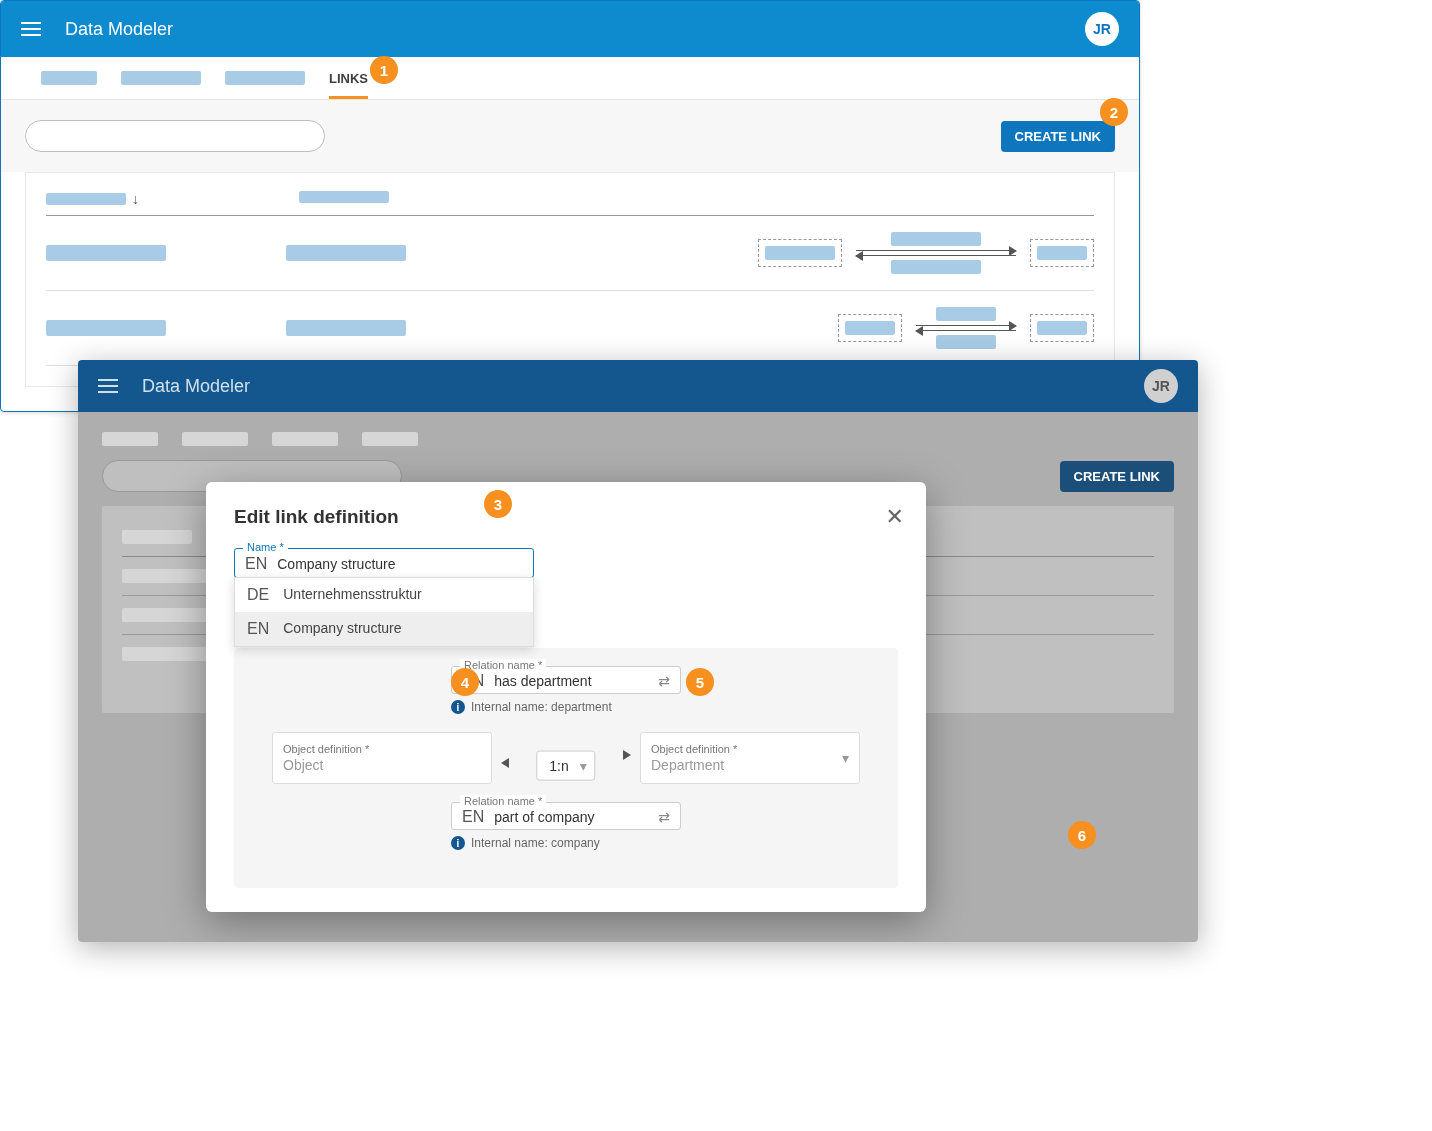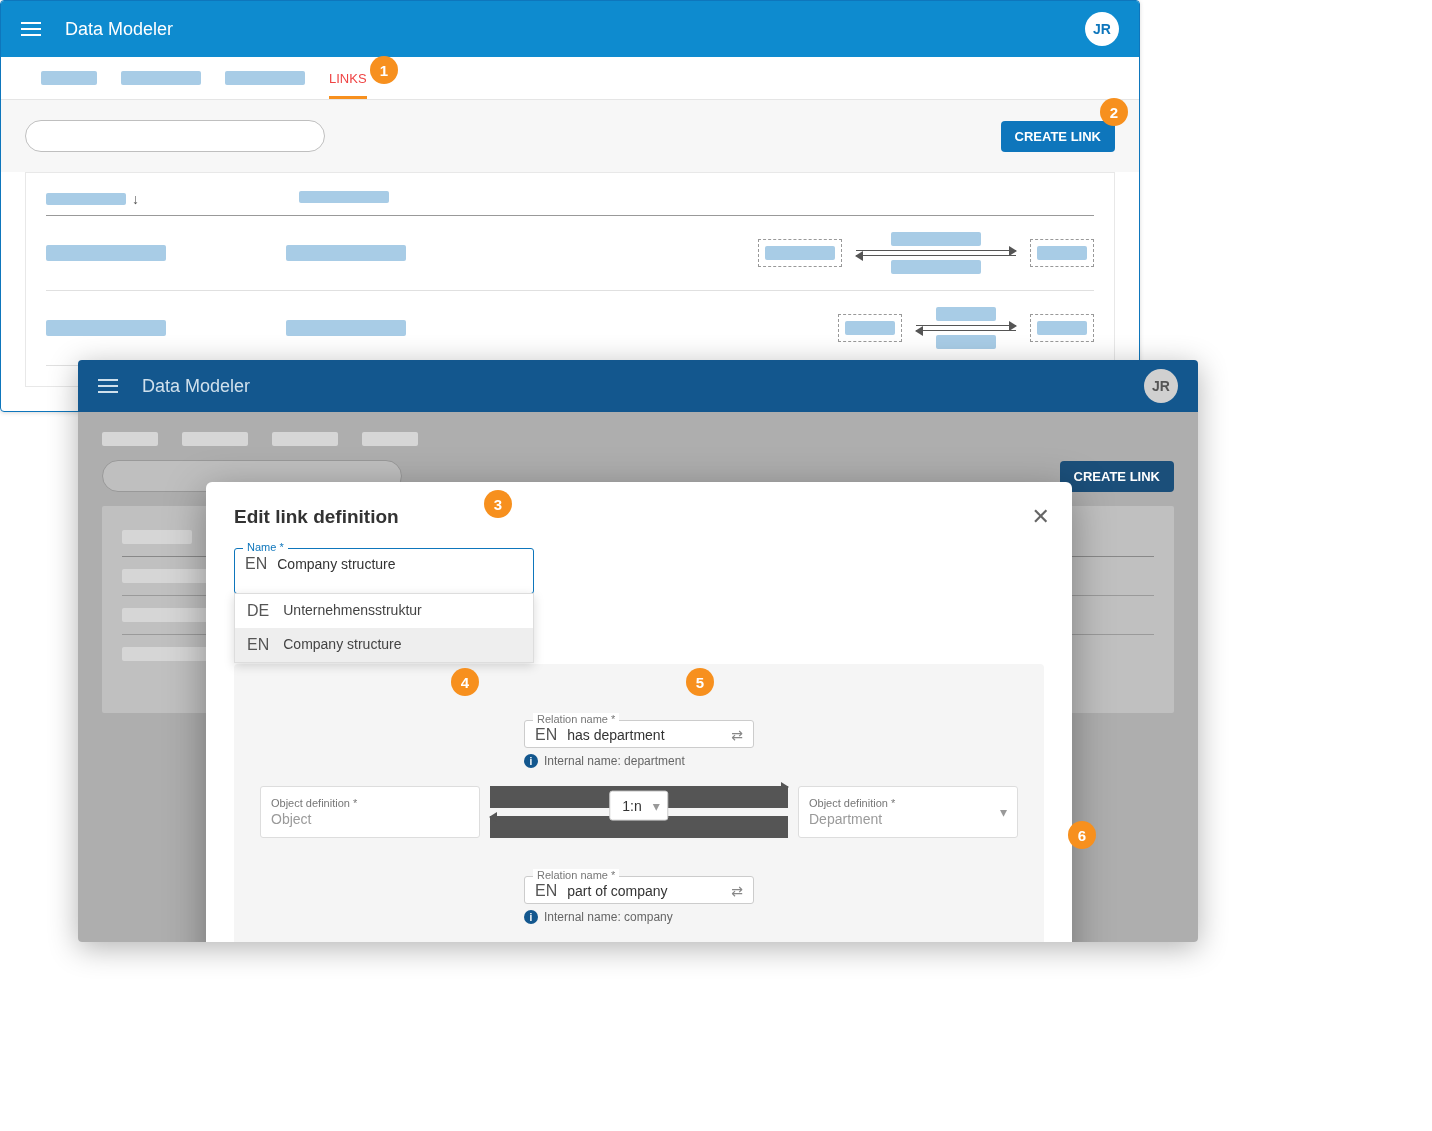--- a/index.html
+++ b/index.html
@@ -9,21 +9,21 @@
   .win1 { position: absolute; left: 0; top: 0; width: 1140px; border: 1px solid #0e76bc; border-radius: 4px; overflow: hidden; box-shadow: 0 1px 4px rgba(0,0,0,0.15);}
   .hdr { background: #0e8bcf; color: #fff; display: flex; align-items: center; height: 56px; padding: 0 20px; }
   .hamburger { display:inline-flex; flex-direction:column; gap:4px; margin-right:24px; cursor:pointer;}
   .hamburger span{ width:20px; height:2px; background:#fff;}
   .app-title{ font-size:18px; font-weight:400;}
   .spacer{flex:1;}
   .avatar{ width:34px; height:34px; border-radius:50%; background:#fff; color:#0e76bc; display:flex; align-items:center; justify-content:center; font-weight:600; font-size:14px;}
   .tabs{ background:#fff; border-bottom:1px solid #e5e5e5; display:flex; gap:24px; padding:14px 40px 0; position:relative;}
   .tab-ph{ width:56px; height:14px; background:#a8cce6; border-radius:2px; margin-bottom:14px;}
   .tab-ph.w2{width:80px;}
-  .tab-active{ color:#ef4444; font-weight:400; font-size:13px; padding-bottom:10px; border-bottom:3px solid #f7901e;}
+  .tab-active{ color:#404040; font-weight:700; font-size:13px; padding-bottom:10px; border-bottom:3px solid #f7901e;}
   .toolbar{ background:#f7f7f7; padding:20px 24px; display:flex; align-items:center;}
   .search{ width:300px; height:32px; border:1px solid #bfbfbf; border-radius:18px; background:#fff;}
   .create-btn{ background:#0e76bc; color:#fff; padding:8px 14px; border:none; border-radius:4px; font-weight:600; font-size:13px; cursor:pointer;}
   .panel{ margin:0 24px 24px; background:#fff; border:1px solid #e8e8e8; padding:10px 20px 20px;}
   .thead{display:flex; gap:160px; border-bottom:1px solid #999; padding:8px 0;}
   .th-ph{width:80px;height:12px;background:#a8cce6;border-radius:2px;}
   .sort{font-size:14px;color:#555;margin-left:6px;}
   .trow{display:flex; align-items:center; border-bottom:1px solid #e0e0e0; padding:16px 0;}
   .td-ph{width:120px;height:16px;background:#a8cce6;border-radius:2px;margin-right:120px;}
   .link-diagram{margin-left:auto; display:flex; align-items:center; gap:14px;}
@@ -47,48 +47,48 @@
   .dim-ph.w2{width:66px;}
   .dim-search{width:300px;height:32px;border:1px solid #999;border-radius:18px;background:#bfbfbf;}
   .dim-toolbar{display:flex;align-items:center;margin-bottom:14px;}
   .create-btn2{ background:#1b4f7a; color:#fff; padding:8px 14px; border:none; border-radius:4px; font-weight:600; font-size:13px;}
   .dim-panel{ background:#c0c0c0; border-radius:2px; padding:12px 20px 40px;}
   .dim-row{display:flex;gap:120px;border-bottom:1px solid #9a9a9a;padding:12px 0;}
   .dim-cell{width:70px;height:14px;background:#d6d6d6;border-radius:2px;}
   .dim-cell.w2{width:110px;}
 
   
-  .modal{ position:absolute; left:128px; top:70px; width:866px; background:#fff; border-radius:6px; box-shadow:0 10px 40px rgba(0,0,0,0.35); padding:24px 28px;}
+  .modal{ position:absolute; left:128px; top:70px; width:720px; background:#fff; border-radius:6px; box-shadow:0 10px 40px rgba(0,0,0,0.35); padding:24px 28px;}
   .modal h2{font-size:19px;font-weight:600;color:#333;margin-bottom:20px;}
   .close{position:absolute;right:22px;top:22px;font-size:22px;color:#666;cursor:pointer;}
-  .field-wrap{position:relative;width:300px;margin-bottom:8px;border:1px solid #0e76bc;border-radius:3px;padding:6px 10px 20px;}
+  .field-wrap{position:relative;width:300px;margin-bottom:8px;border:1px solid #0e76bc;border-radius:3px;padding:6px 10px 4px;}
   .field-label{position:absolute;top:-8px;left:8px;background:#fff;padding:0 4px;font-size:11px;color:#0e76bc;}
   .field-row{display:flex;align-items:center;gap:10px;}
   .lang-tag{font-size:16px;color:#555;font-weight:500;}
   .field-input{border:none;outline:none;flex:1;font-size:14px;color:#333;}
   .dropdown{position:absolute;top:100%;left:-1px;right:-1px;background:#fff;border:1px solid #ddd;box-shadow:0 3px 10px rgba(0,0,0,0.15);z-index:10;}
   .dd-item{display:flex;gap:14px;padding:8px 12px;font-size:14px;color:#444;cursor:pointer;}
   .dd-item.hover{background:#eee;}
   .rel-area{background:#f5f5f5;border-radius:4px;padding:18px 22px 28px;margin-top:70px;position:relative;min-height:240px;}
-  .rel-field{position:relative;border:1px solid #ccc;border-radius:3px;padding:5px 10px 3px;background:#fff;display:flex;align-items:center;gap:10px;margin-top:38px;}
+  .rel-field{position:relative;border:1px solid #ccc;border-radius:3px;padding:5px 10px 3px;background:#fff;display:flex;align-items:center;gap:10px;}
   .rel-label{position:absolute;top:-8px;left:8px;background:#fff;padding:0 4px;font-size:11px;color:#777;}
   .info{display:flex;align-items:center;gap:6px;color:#666;font-size:12px;margin-top:6px;}
   .info .i{width:14px;height:14px;border-radius:50%;background:#13578e;color:#fff;font-size:10px;display:flex;align-items:center;justify-content:center;font-weight:700;}
   .trans-icon{margin-left:auto;color:#888;font-size:14px;}
   .obj-field{position:relative;border:1px solid #ddd;border-radius:3px;padding:8px 10px;background:#fff;width:220px;height:52px;display:flex;flex-direction:column;justify-content:center;}
   .obj-label{font-size:11px;color:#777;margin-bottom:2px;}
   .obj-val{color:#9a9a9a;font-size:14px;}
   .chev{position:absolute;right:10px;top:50%;transform:translateY(-50%);color:#999;}
   .stack{position:relative;}
   .stack::before,.stack::after{content:'';position:absolute;border:1px solid #ddd;border-radius:3px;background:#fff;width:220px;height:52px;z-index:-1;}
   .stack::before{left:6px;top:6px;}
   .stack::after{left:12px;top:12px;z-index:-2;}
   .card-select{border:1px solid #ccc;border-radius:3px;background:#fff;padding:6px 26px 6px 12px;font-size:14px;position:relative;}
   .card-select .chev{right:8px;}
-  .rel-layout{display:flex;gap:0;margin:18px 4px;}
+  .rel-layout{display:flex;align-items:center;gap:0;margin:18px 16px;}
   .arrow-long{flex:1;height:1px;background:#555;position:relative;margin:0 4px;}
   .arrow-long.right::after{content:'';position:absolute;right:-1px;top:-4px;border-left:8px solid #555;border-top:5px solid transparent;border-bottom:5px solid transparent;}
   .arrow-long.left::after{content:'';position:absolute;left:-1px;top:-4px;border-right:8px solid #555;border-top:5px solid transparent;border-bottom:5px solid transparent;}
   .actions{display:flex;justify-content:flex-end;gap:20px;margin-top:20px;align-items:center;}
   .cancel{color:#0e76bc;font-weight:600;font-size:14px;cursor:pointer;}
   .save{background:#0e76bc;color:#fff;padding:8px 18px;border:none;border-radius:4px;font-weight:600;font-size:14px;cursor:pointer;}
 
   
   .badge{position:absolute;width:28px;height:28px;border-radius:50%;background:#f7901e;color:#fff;display:flex;align-items:center;justify-content:center;font-weight:700;font-size:15px;z-index:50;}
 </style>

